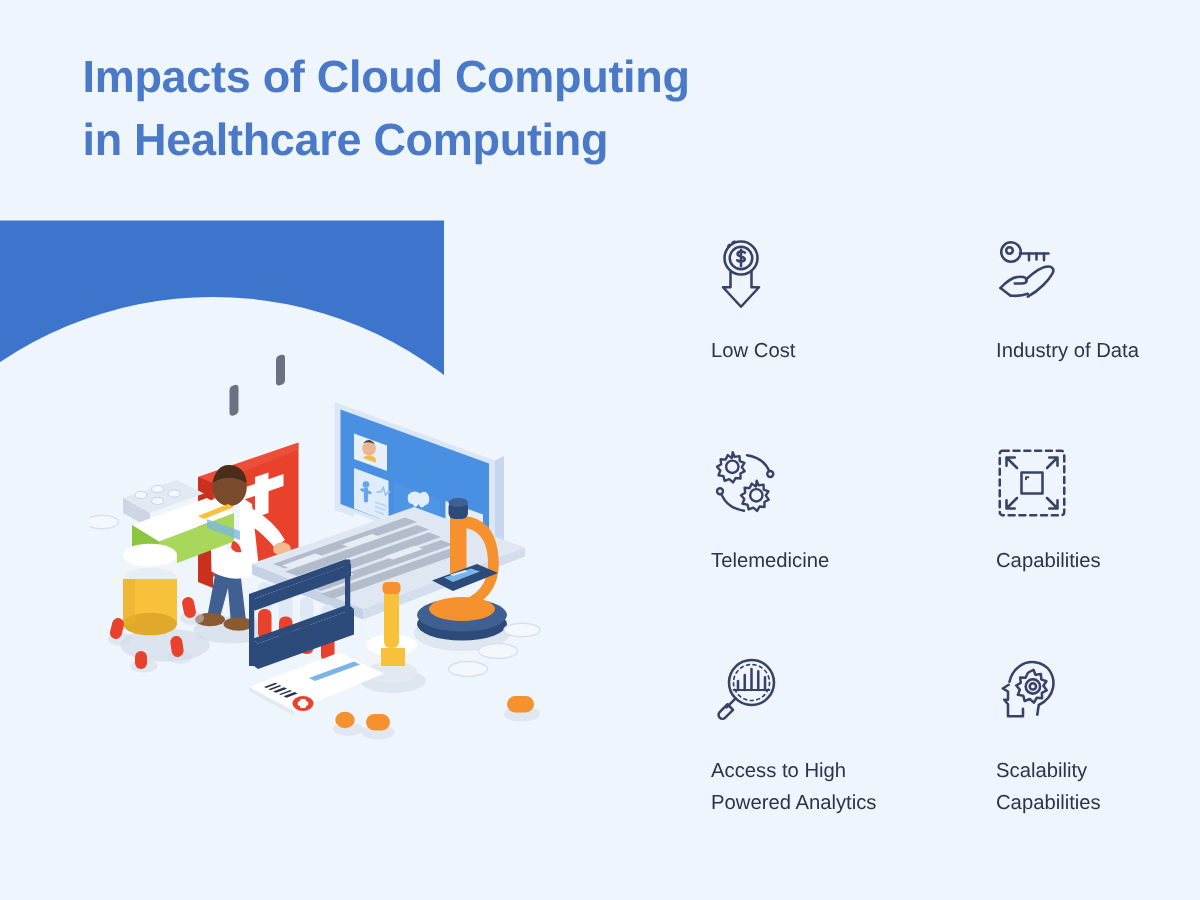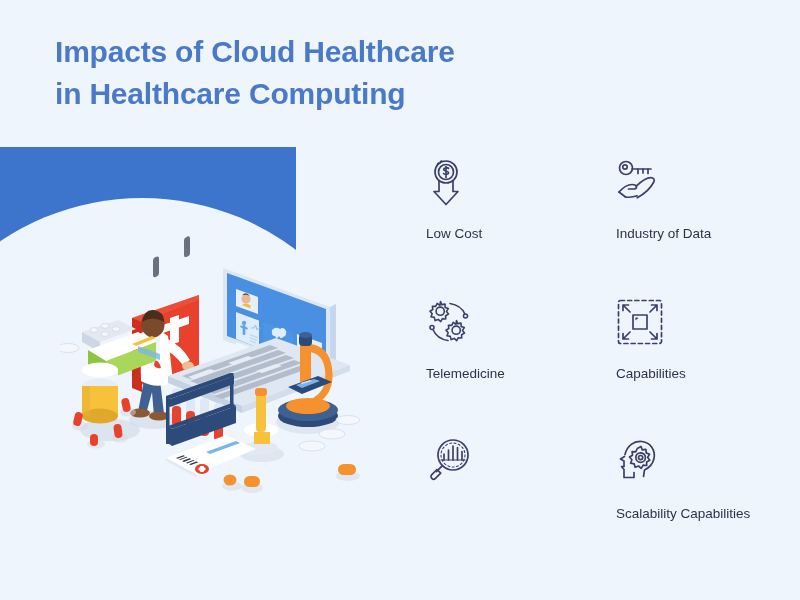--- a/index.html
+++ b/index.html
@@ -79,20 +79,21 @@
     position: absolute;
     left: 426px;
     top: 158px;
     width: 340px;
     display: grid;
     grid-template-columns: 190px 150px;
     grid-template-rows: 140px 140px 140px;
   }
   .feature {
     position: relative;
+    margin-left: 48px;
   }
   .feature-icon {
     display: block;
     height: 52px;
     margin-bottom: 14px;
   }
   .feature-icon svg {
     display: block;
   }
   .feature-label {
@@ -104,21 +105,21 @@
     font-family: "Liberation Sans", sans-serif;
   }
 </style>
 </head>
 <body>
 
 <div id="infographic">
 
   <div id="title-block">
     <h1 id="page-title">
-      <span class="tline">Impacts of Cloud Healthcare</span>
+      <span class="tline">Impacts of Cloud Computing</span>
       <span class="tline">in Healthcare Computing</span>
     </h1>
   </div>
 
   <div id="artwork-stage">
     <div id="blue-panel"></div>
     <div id="white-disc"></div>
 
     <svg id="illustration" viewBox="0 0 340 300">
 
@@ -441,20 +442,21 @@
       <span class="feature-icon">
         <svg width="48" height="48" viewBox="0 0 48 48" fill="none" stroke="#3a4166" stroke-width="1.7" stroke-linecap="round" stroke-linejoin="round">
           <circle cx="27" cy="17" r="15"></circle>
           <circle cx="27" cy="17" r="12" stroke-dasharray="2 2.4" stroke-width="1.1"></circle>
           <path d="M18 22v-6M22.5 22v-10M27 22V8M31.5 22v-12.5M36 22v-8.5"></path>
           <path d="M15 22h24" stroke-width="1.2"></path>
           <path d="M16.4 27.6l-6 6"></path>
           <path d="M11 31.5l-5.2 5.2a2.6 2.6 0 003.7 3.7l5.2-5.2z"></path>
         </svg>
       </span>
+      <span class="feature-label">Access to High Powered Analytics</span>
     </div>
 
     <div class="feature">
       <span class="feature-icon">
         <svg width="48" height="48" viewBox="0 0 48 48" fill="none" stroke="#3a4166" stroke-width="1.7" stroke-linecap="round" stroke-linejoin="round">
           <path d="M8.5 18.5L4.5 21l3.5 2v5.5H5.5l2.5 3v8h10v-5"></path>
           <path d="M9 16.5C11 8 18 2.5 26 3.5c9 1.1 13.5 9 12 17-1 5.2-4.5 9-9.5 11.5l-1 6.5"></path>
           <g>
             <path d="M25 8.5l1.3 3.4 3.6-.6.3 3.6 3.4 1.3-2 3 2.2 3-3.2 1.7.1 3.6-3.6-.3-1.8 3.2-2.8-2.4-3.4 1.3-.9-3.5-3.6-.6 1.3-3.4-2.4-2.8 3-1.8-.4-3.6 3.6.2 1.6-3.3z"></path>
             <circle cx="24.6" cy="19.6" r="4.8"></circle>

